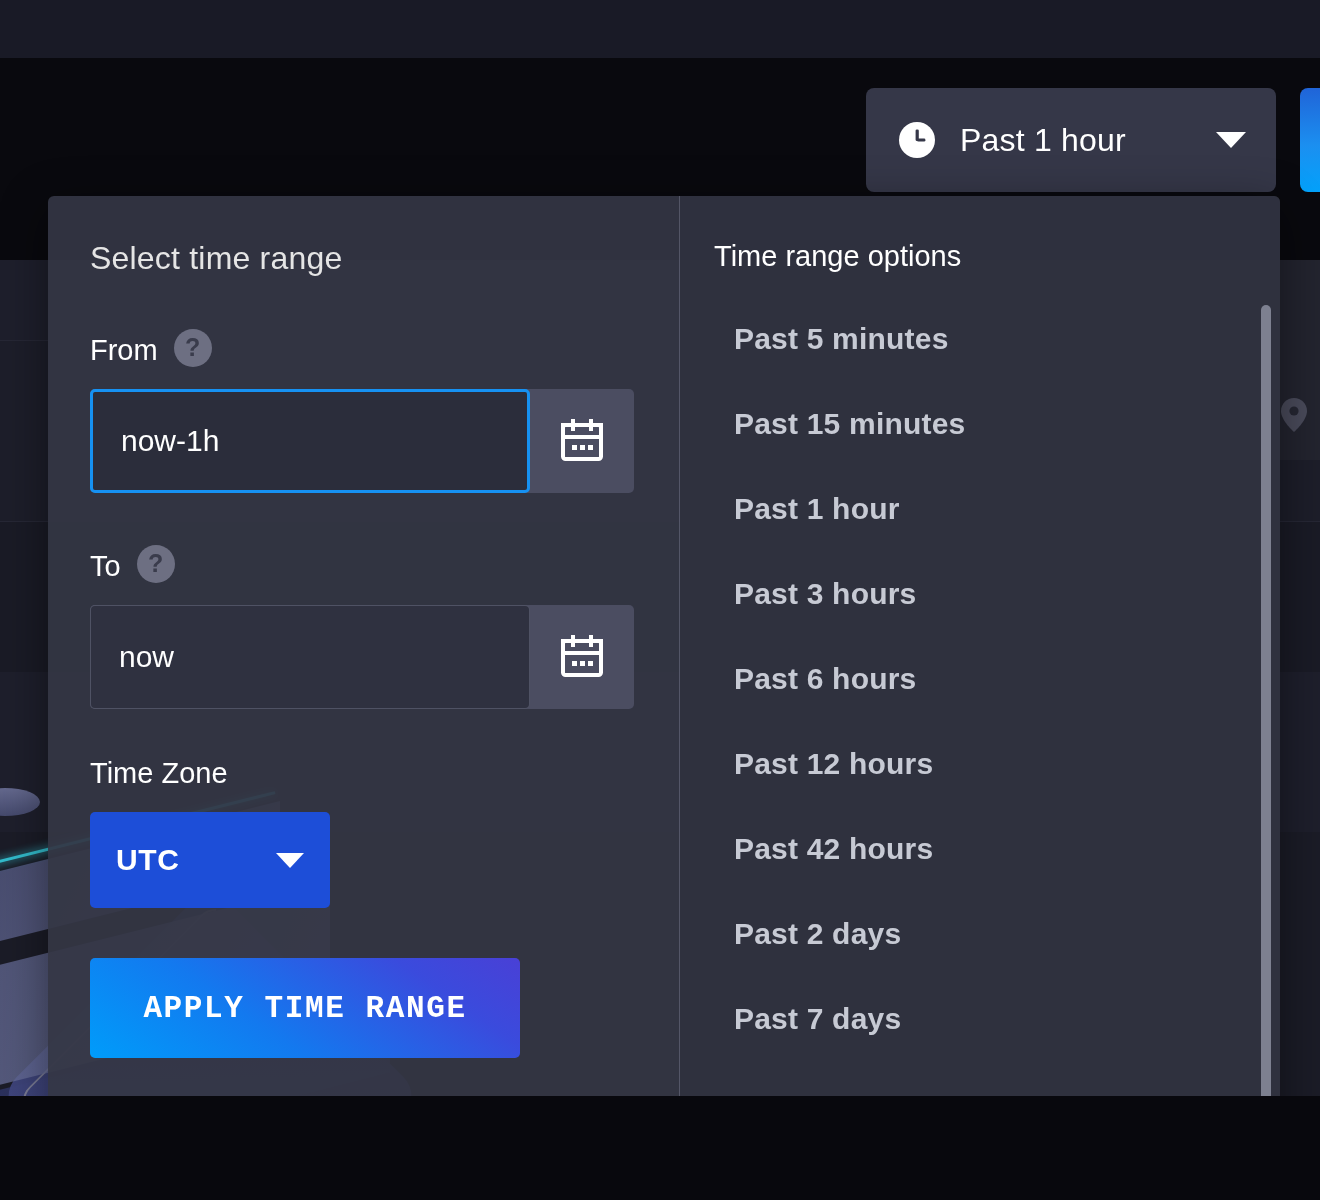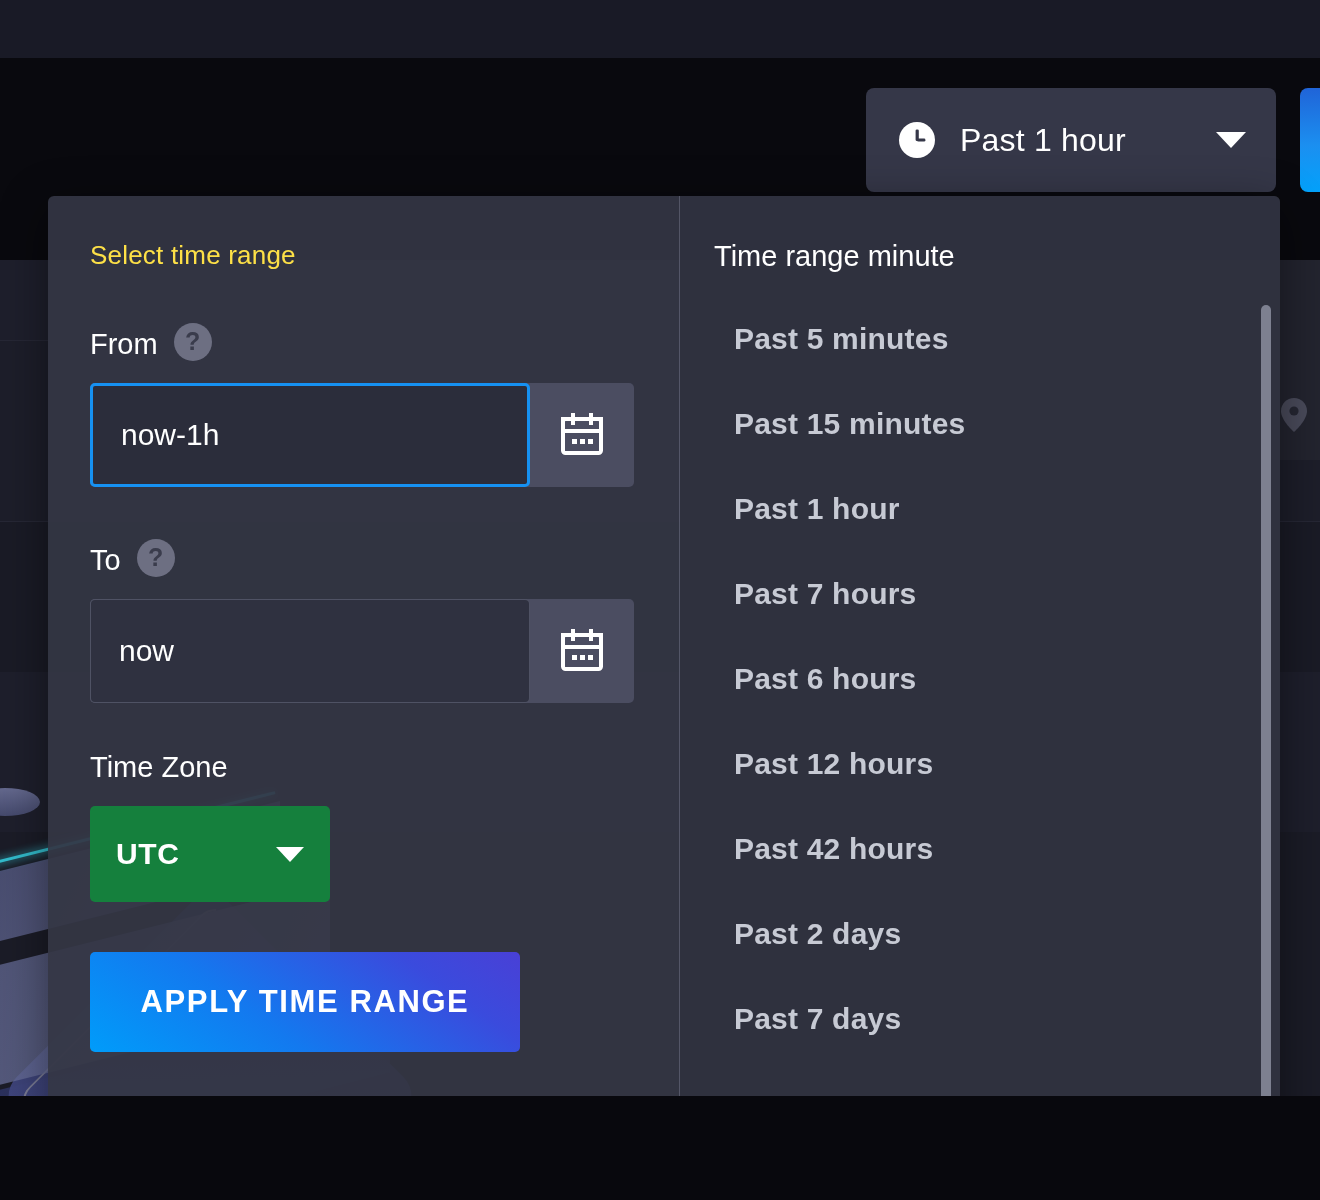--- a/index.html
+++ b/index.html
@@ -127,21 +127,21 @@
     background: rgba(150,153,175,0.35);
     margin-top: 0;
   }
   .panel-right {
     flex: 1; position: relative;
     padding: 44px 0 0 0;
     background: rgba(46,48,61,0.55);
   }
 
   .section-title {
-    color: #fde047; font-size: 26px; font-weight: 400; letter-spacing: .2px;
+    color: #e5e5e5; font-size: 32px; font-weight: 400; letter-spacing: .2px;
   }
   .field-label-row {
     display: flex; align-items: flex-end; gap: 16px; margin-top: 52px;
   }
   .field-label {
     color: #ffffff; font-size: 29px; font-weight: 400;
   }
   .help-icon {
     width: 38px; height: 38px; border-radius: 50%;
     background: #6d6f82;
@@ -171,39 +171,39 @@
     width: 104px; flex: 0 0 104px;
     display: flex; align-items: center; justify-content: center;
     background: transparent;
   }
   .cal-icon { width: 46px; height: 44px; }
 
   .tz-label { color: #ffffff; font-size: 29px; margin-top: 48px; }
   .tz-select {
     margin-top: 22px;
     width: 240px; height: 96px;
-    background: #15803d; border-radius: 5px;
+    background: #1d4ed8; border-radius: 5px;
     display: flex; align-items: center; padding: 8px 26px;
     justify-content: space-between;
   }
   .tz-value { color: #ffffff; font-size: 30px; font-weight: 700; letter-spacing: .6px; }
   .caret-down-sm {
     width: 0; height: 0;
     border-left: 14px solid transparent;
     border-right: 14px solid transparent;
     border-top: 15px solid #ffffff;
   }
 
   .apply-btn {
     margin-top: 50px;
     width: 430px; height: 100px;
     border: none; border-radius: 5px;
     background: linear-gradient(35deg, #009cfa 0%, #1379ef 38%, #3a4bdd 78%, #4940d6 100%);
     color: #ffffff; font-size: 31px; font-weight: 700; letter-spacing: 1.6px;
-    font-family: Liberation Sans, sans-serif;
+    font-family: Liberation Mono, monospace;
     display: flex; align-items: center; justify-content: center;
     cursor: pointer;
   }
 
   
   .options-title {
     color: #ffffff; font-size: 29px; font-weight: 400;
     padding-left: 34px;
   }
   .options-list {
@@ -318,26 +318,26 @@
         <span class="tz-value">UTC</span>
         <span class="caret-down-sm"></span>
       </div>
 
       <button class="apply-btn">APPLY TIME RANGE</button>
     </div>
 
     <div class="panel-divider"></div>
 
     <div class="panel-right">
-      <div class="options-title">Time range minute</div>
+      <div class="options-title">Time range options</div>
       <div class="options-list" id="options-list">
           <div class="option-item">Past 5 minutes</div>
           <div class="option-item">Past 15 minutes</div>
           <div class="option-item">Past 1 hour</div>
-          <div class="option-item">Past 7 hours</div>
+          <div class="option-item">Past 3 hours</div>
           <div class="option-item">Past 6 hours</div>
           <div class="option-item">Past 12 hours</div>
           <div class="option-item">Past 42 hours</div>
           <div class="option-item">Past 2 days</div>
           <div class="option-item">Past 7 days</div>
         </div>
       <div class="scrollbar-track">
         <div class="scrollbar-thumb"></div>
       </div>
     </div>

